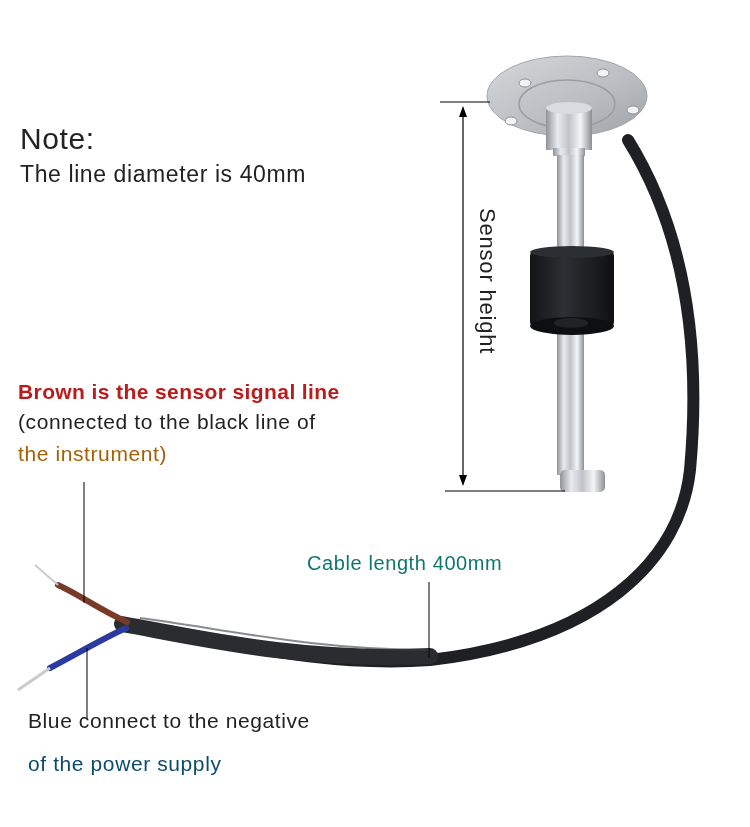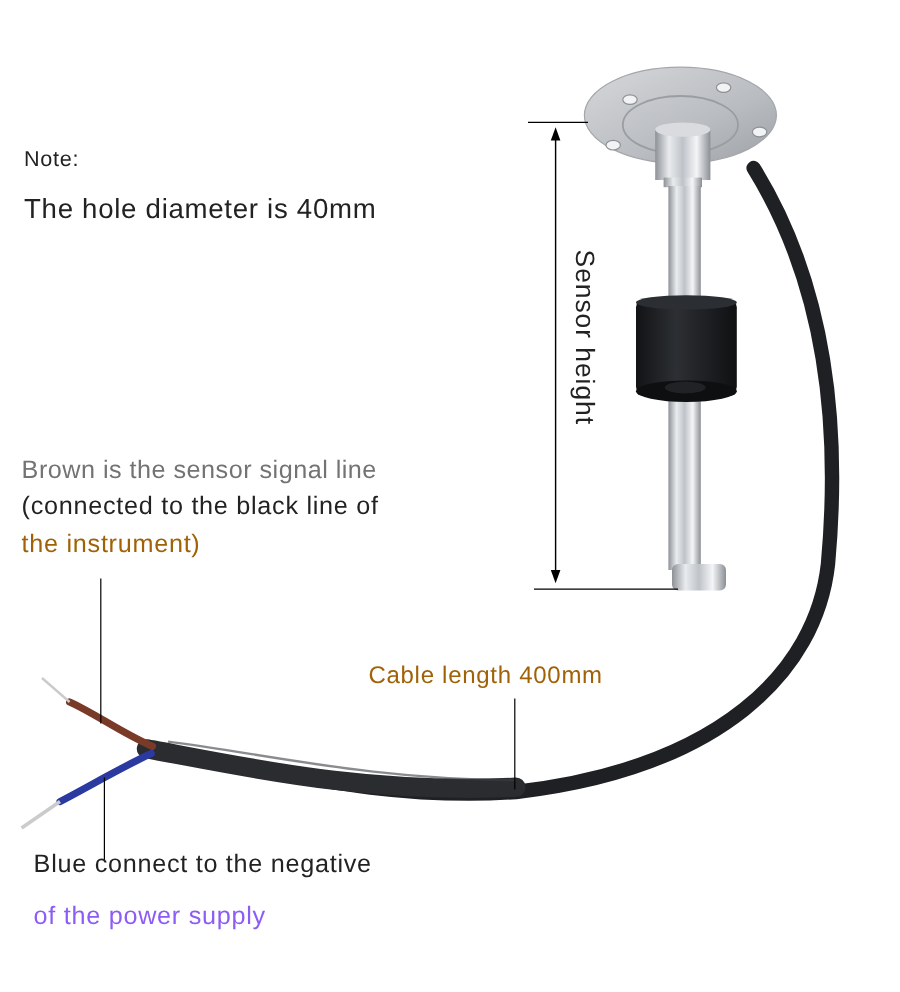--- a/index.html
+++ b/index.html
@@ -1,26 +1,26 @@
 <!DOCTYPE html>
 <html><head>
   <meta charset="utf-8">
   <style>
     html, body { margin: 0; padding: 0; background: #ffffff; }
     body { width: 750px; height: 827px; position: relative; overflow: hidden;
            font-family: "Liberation Sans", "DejaVu Sans", sans-serif; color: #1a1a1a; }
     .txt { position: absolute; white-space: nowrap; letter-spacing: 0.6px; }
-    .note-title { left: 20px; top: 122px; font-size: 18px; color: #222; }
+    .note-title { left: 20px; top: 122px; font-size: 30px; color: #222; }
     .note-body { left: 20px; top: 161px; font-size: 23px; color: #222; }
-    .brown-title { left: 18px; top: 380px; font-size: 21px; font-weight: normal; color: #737373; letter-spacing: 0.4px; }
+    .brown-title { left: 18px; top: 380px; font-size: 21px; font-weight: bold; color: #b91c1c; letter-spacing: 0.4px; }
     .brown-body1 { left: 18px; top: 410px; font-size: 21px; color: #222; }
     .brown-body2 { left: 18px; top: 442px; font-size: 21px; color: #a16207; }
-    .cable-label { left: 307px; top: 552px; font-size: 20px; color: #a16207; }
+    .cable-label { left: 307px; top: 552px; font-size: 20px; color: #0f766e; }
     .blue-body1 { left: 28px; top: 709px; font-size: 21px; color: #222; }
-    .blue-body2 { left: 28px; top: 752px; font-size: 21px; color: #8b5cf6; }
+    .blue-body2 { left: 28px; top: 752px; font-size: 21px; color: #0c4a6e; }
     .sensor-label { position: absolute; left: 474px; top: 208px; font-size: 22px; color: #222;
                     writing-mode: vertical-rl; letter-spacing: 0.8px; white-space: nowrap; }
     svg.art { position: absolute; left: 0; top: 0; }
   </style>
 </head>
 <body>
 
 <svg class="art" width="750" height="827" viewBox="0 0 750 827">
   <defs>
     <linearGradient id="steel" x1="0" x2="1" y1="0" y2="0">
@@ -77,21 +77,21 @@
   <line x1="463" y1="112" x2="463" y2="480" stroke="#000" stroke-width="1.2"></line>
   <polygon points="463,106 459,117 467,117" fill="#000"></polygon>
   <polygon points="463,486 459,475 467,475" fill="#000"></polygon>
 
   <line x1="84" y1="482" x2="84" y2="603" stroke="#000" stroke-width="1"></line>
   <line x1="87" y1="648" x2="87" y2="718" stroke="#000" stroke-width="1"></line>
   <line x1="429" y1="582" x2="429" y2="658" stroke="#000" stroke-width="1"></line>
 </svg>
 
 <div class="txt note-title">Note:</div>
-<div class="txt note-body">The hole diameter is 40mm</div>
+<div class="txt note-body">The line diameter is 40mm</div>
 
 <div class="txt brown-title">Brown is the sensor signal line</div>
 <div class="txt brown-body1">(connected to the black line of</div>
 <div class="txt brown-body2">the instrument)</div>
 
 <div class="sensor-label">Sensor height</div>
 
 <div class="txt cable-label">Cable length 400mm</div>
 
 <div class="txt blue-body1">Blue connect to the negative</div>

